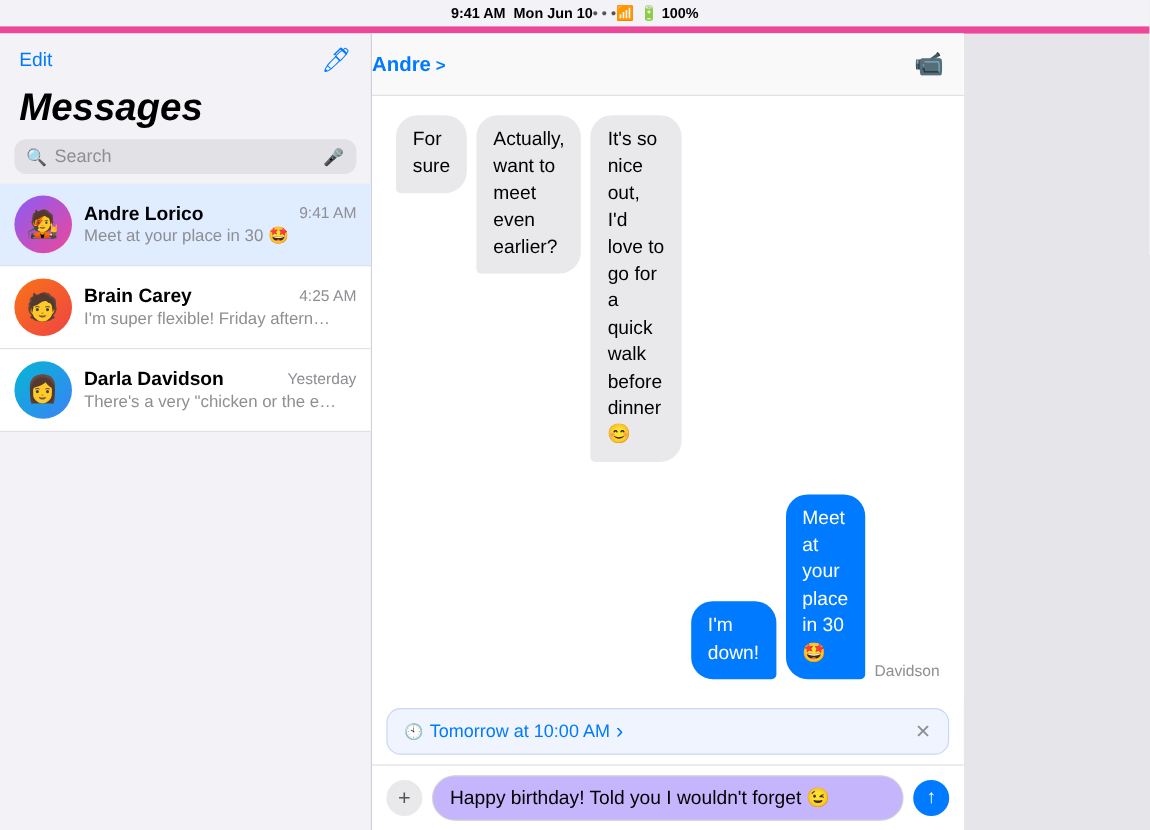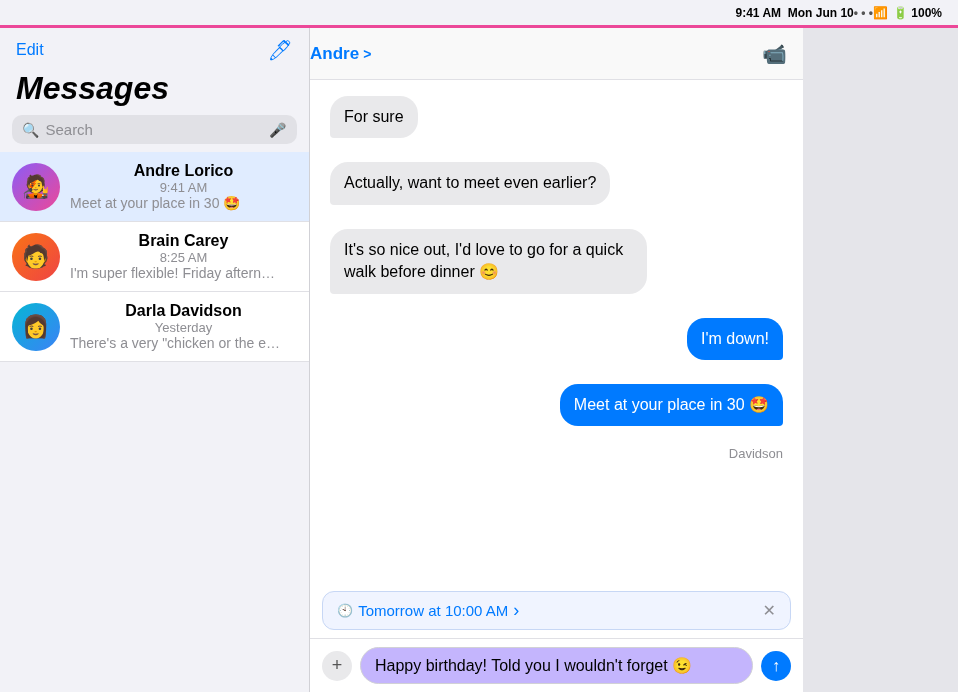--- a/index.html
+++ b/index.html
@@ -12,26 +12,26 @@
       position: relative;
     }
 
     
     .status-bar {
       width: 958px;
       height: 28px;
       background: #f2f2f7;
       display: flex;
       align-items: center;
-      justify-content: flex-end;
+      justify-content: center;
       padding: 0 16px;
       font-size: 12px;
       font-weight: 600;
       color: #000;
-      border-bottom: 3px solid #ec4899;
+      border-bottom: 6px solid #ec4899;
     }
     .status-left { font-size: 12px; }
     .status-center { font-size: 12px; color: #555; }
     .status-right { display: flex; align-items: center; gap: 5px; font-size: 12px; }
 
     
     .app-container {
       display: flex;
       width: 803px;
       height: calc(692px - 28px);
@@ -118,21 +118,21 @@
       font-size: 20px;
       color: #fff;
       font-weight: 600;
       overflow: hidden;
     }
     .avatar-andre { background: linear-gradient(135deg, #8b5cf6, #ec4899); }
     .avatar-brain { background: linear-gradient(135deg, #f97316, #ef4444); }
     .avatar-darla { background: linear-gradient(135deg, #06b6d4, #3b82f6); }
 
     .conv-content { flex: 1; min-width: 0; }
-    .conv-top { display: flex; justify-content: space-between; align-items: center; flex-direction: column; }
+    .conv-top { display: flex; justify-content: space-between; align-items: flex-start; }
     .conv-name { font-size: 16px; font-weight: 600; color: #000; }
     .conv-time { font-size: 13px; color: #8e8e93; }
     .conv-preview { font-size: 14px; color: #8e8e93; white-space: nowrap; overflow: hidden; text-overflow: ellipsis; max-width: 210px; }
 
     
     .chat-panel {
       flex: 1;
       display: flex;
       flex-direction: column;
       background: #fff;
@@ -163,22 +163,22 @@
       color: #007aff;
       font-size: 20px;
       cursor: pointer;
     }
 
     
     .messages-area {
       flex: 1;
       padding: 16px 20px;
       display: flex;
-      flex-direction: column;
-      gap: 24px;
+      flex-direction: row;
+      gap: 8px;
       overflow-y: auto;
       background: #fff;
     }
 
     .msg-bubble {
       max-width: 70%;
       padding: 10px 14px;
       border-radius: 18px;
       font-size: 16px;
       line-height: 1.4;
@@ -314,21 +314,21 @@
         </div>
       </div>
 
       <div class="conversation-item">
         <div class="avatar avatar-brain">
           <span class="avatar-emoji">🧑</span>
         </div>
         <div class="conv-content">
           <div class="conv-top">
             <span class="conv-name">Brain Carey</span>
-            <span class="conv-time">8:25 AM</span>
+            <span class="conv-time">4:25 AM</span>
           </div>
           <div class="conv-preview">I'm super flexible! Friday afternoon or Saturday morning are both good</div>
         </div>
       </div>
 
       <div class="conversation-item">
         <div class="avatar avatar-darla">
           <span class="avatar-emoji">👩</span>
         </div>
         <div class="conv-content">

